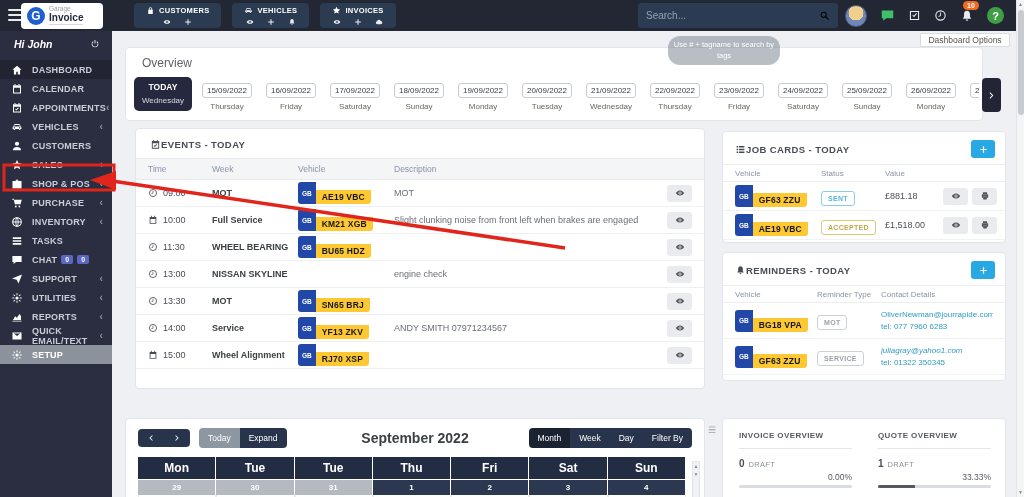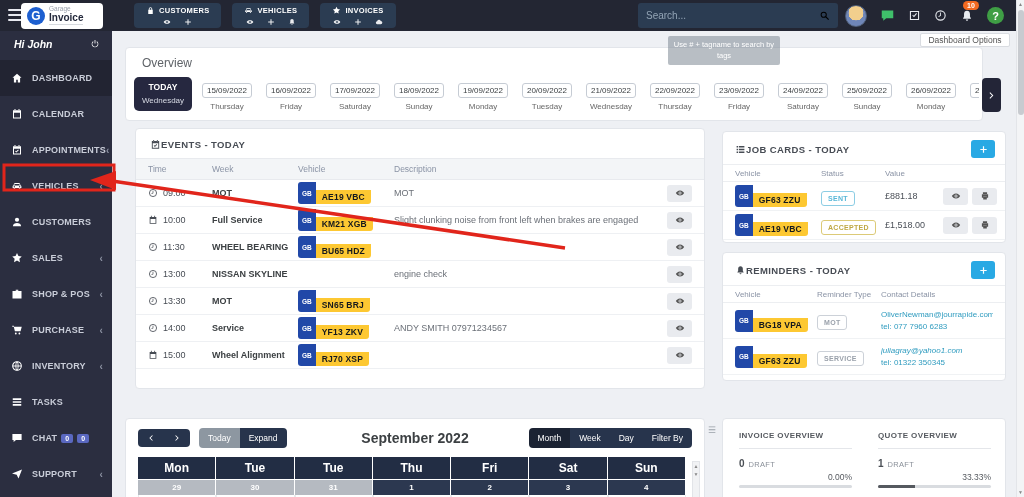--- a/index.html
+++ b/index.html
@@ -26,29 +26,29 @@
   .search { position:absolute; left:638px; top:3px; width:200px; height:25px; background:#2b3c52; border-radius:3px; display:flex; align-items:center; padding:0 8px; }
   .search input { flex:1; background:transparent; border:none; outline:none; color:#dfe5ec; font-size:10px; font-family:inherit; }
   .search input::placeholder { color:#93a4b5; }
 
   .top-icons { position:absolute; left:845px; top:0; height:31px; display:flex; align-items:center; gap:13px; color:#e8ebf0; }
   .avatar { width:22px; height:22px; border-radius:50%; background:radial-gradient(circle at 50% 35%, #f2cf8d 0 45%, #6f86b8 46% 100%); border:1px solid #51607a; }
   .tbadge { position:absolute; left:963px; top:1px; background:#f26a21; color:#fff; font-size:7px; font-weight:bold; border-radius:7px; padding:1px 4px; z-index:21; }
   .help-circle { width:17px; height:17px; border-radius:50%; background:#3f9e45; color:#fff; font-size:11px; font-weight:bold; display:flex; align-items:center; justify-content:center; }
   .chat-top { color:#3fbf6a; }
 
-  .tooltip { position:absolute; left:668px; top:36px; width:112px; background:rgba(125,136,148,.55); color:#fff; font-size:7.5px; text-align:center; padding:4px 5px; border-radius:2px; z-index:15; line-height:1.4; }
+  .tooltip { position:absolute; left:668px; top:36px; width:112px; background:rgba(125,136,148,.55); color:#fff; font-size:7.5px; text-align:center; padding:4px 5px; border-radius:12px; z-index:15; line-height:1.4; }
   .dash-opts { position:absolute; left:920px; top:33px; width:90px; height:14px; background:#fff; border:1px solid #d9dce1; border-radius:2px; font-size:8.5px; color:#555; display:flex; align-items:center; justify-content:center; z-index:15; cursor:pointer; }
 
   
   .sidebar { position:absolute; left:0; top:31px; width:112px; height:466px; background:#2b2e40; z-index:10; }
   .greeting { display:flex; align-items:center; justify-content:space-between; padding:7px 12px 6px 14px; color:#fff; }
   .greeting .g { font-size:10.5px; font-style:italic; font-weight:bold; }
   .side-items { margin-top:4px; }
-  .side-item { height:36px; display:flex; align-items:center; padding:0 9px 0 11px; color:#c9cdd8; font-size:9px; font-weight:bold; letter-spacing:.2px; cursor:pointer; }
+  .side-item { height:19px; display:flex; align-items:center; padding:0 9px 0 11px; color:#c9cdd8; font-size:9px; font-weight:bold; letter-spacing:.2px; cursor:pointer; }
   .side-item .ic { color:#fff; margin-right:9px; flex:0 0 auto; }
   .side-item.active { background:#222432; }
   .side-item.hl { background:#8b929b; color:#fff; }
   .side-item .chev { margin-left:auto; color:#8d93a3; font-size:10px; }
   .mini-badge { background:#5a68c0; color:#fff; font-size:7px; font-weight:bold; border-radius:2px; padding:1px 4px; margin-left:4px; }
 
   
   .card { position:absolute; background:#fff; border:1px solid #e2e5ea; border-radius:4px; }
   .card-title { display:flex; align-items:center; font-size:9.5px; font-weight:bold; color:#474c54; letter-spacing:.4px; }
 

